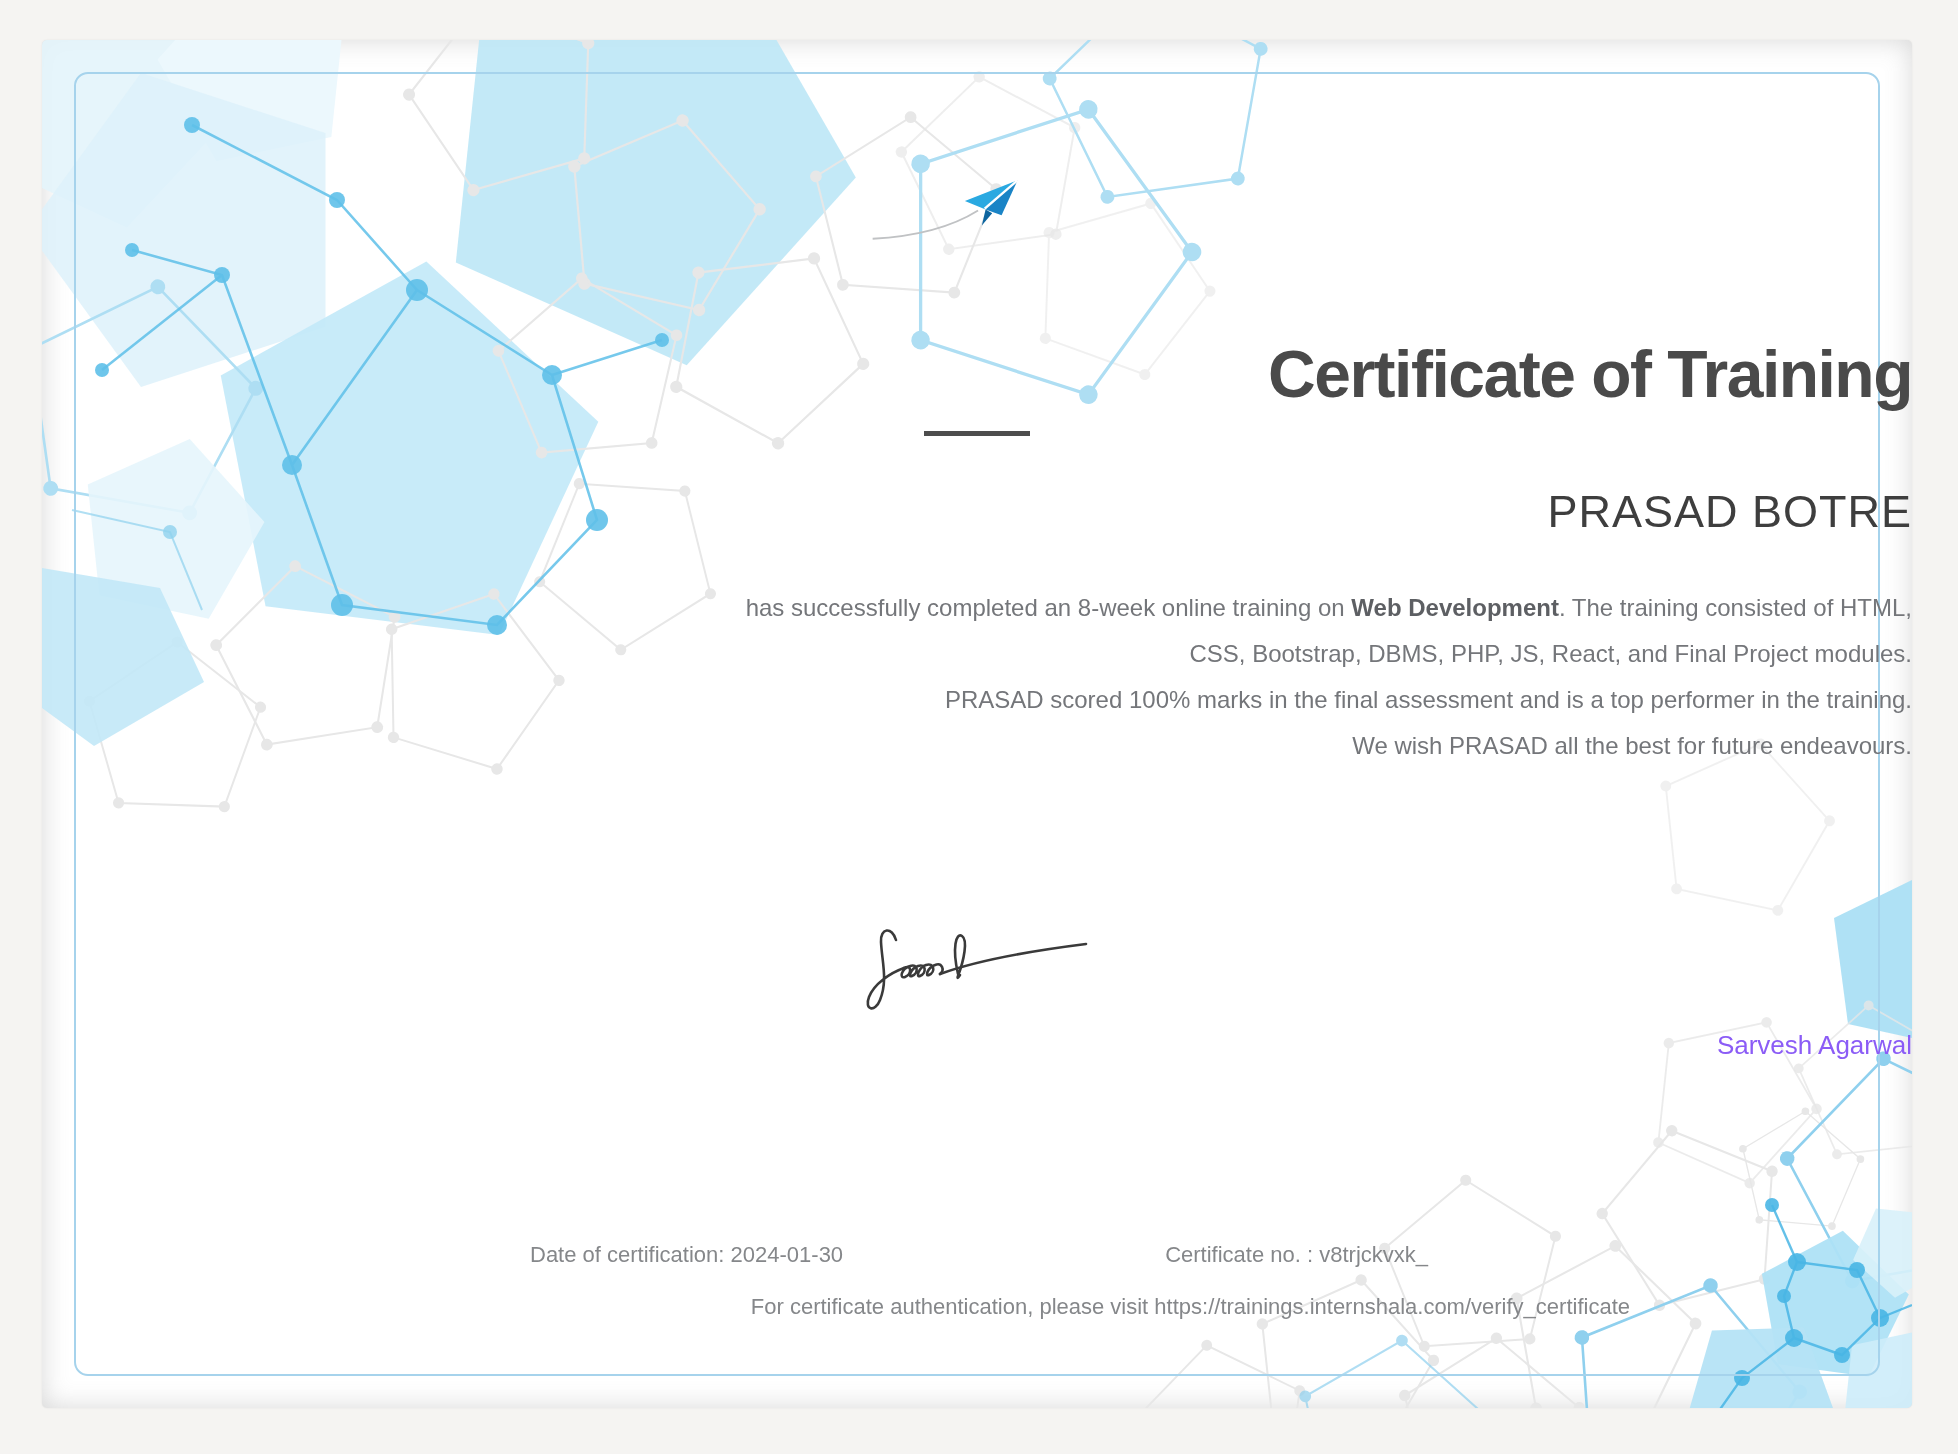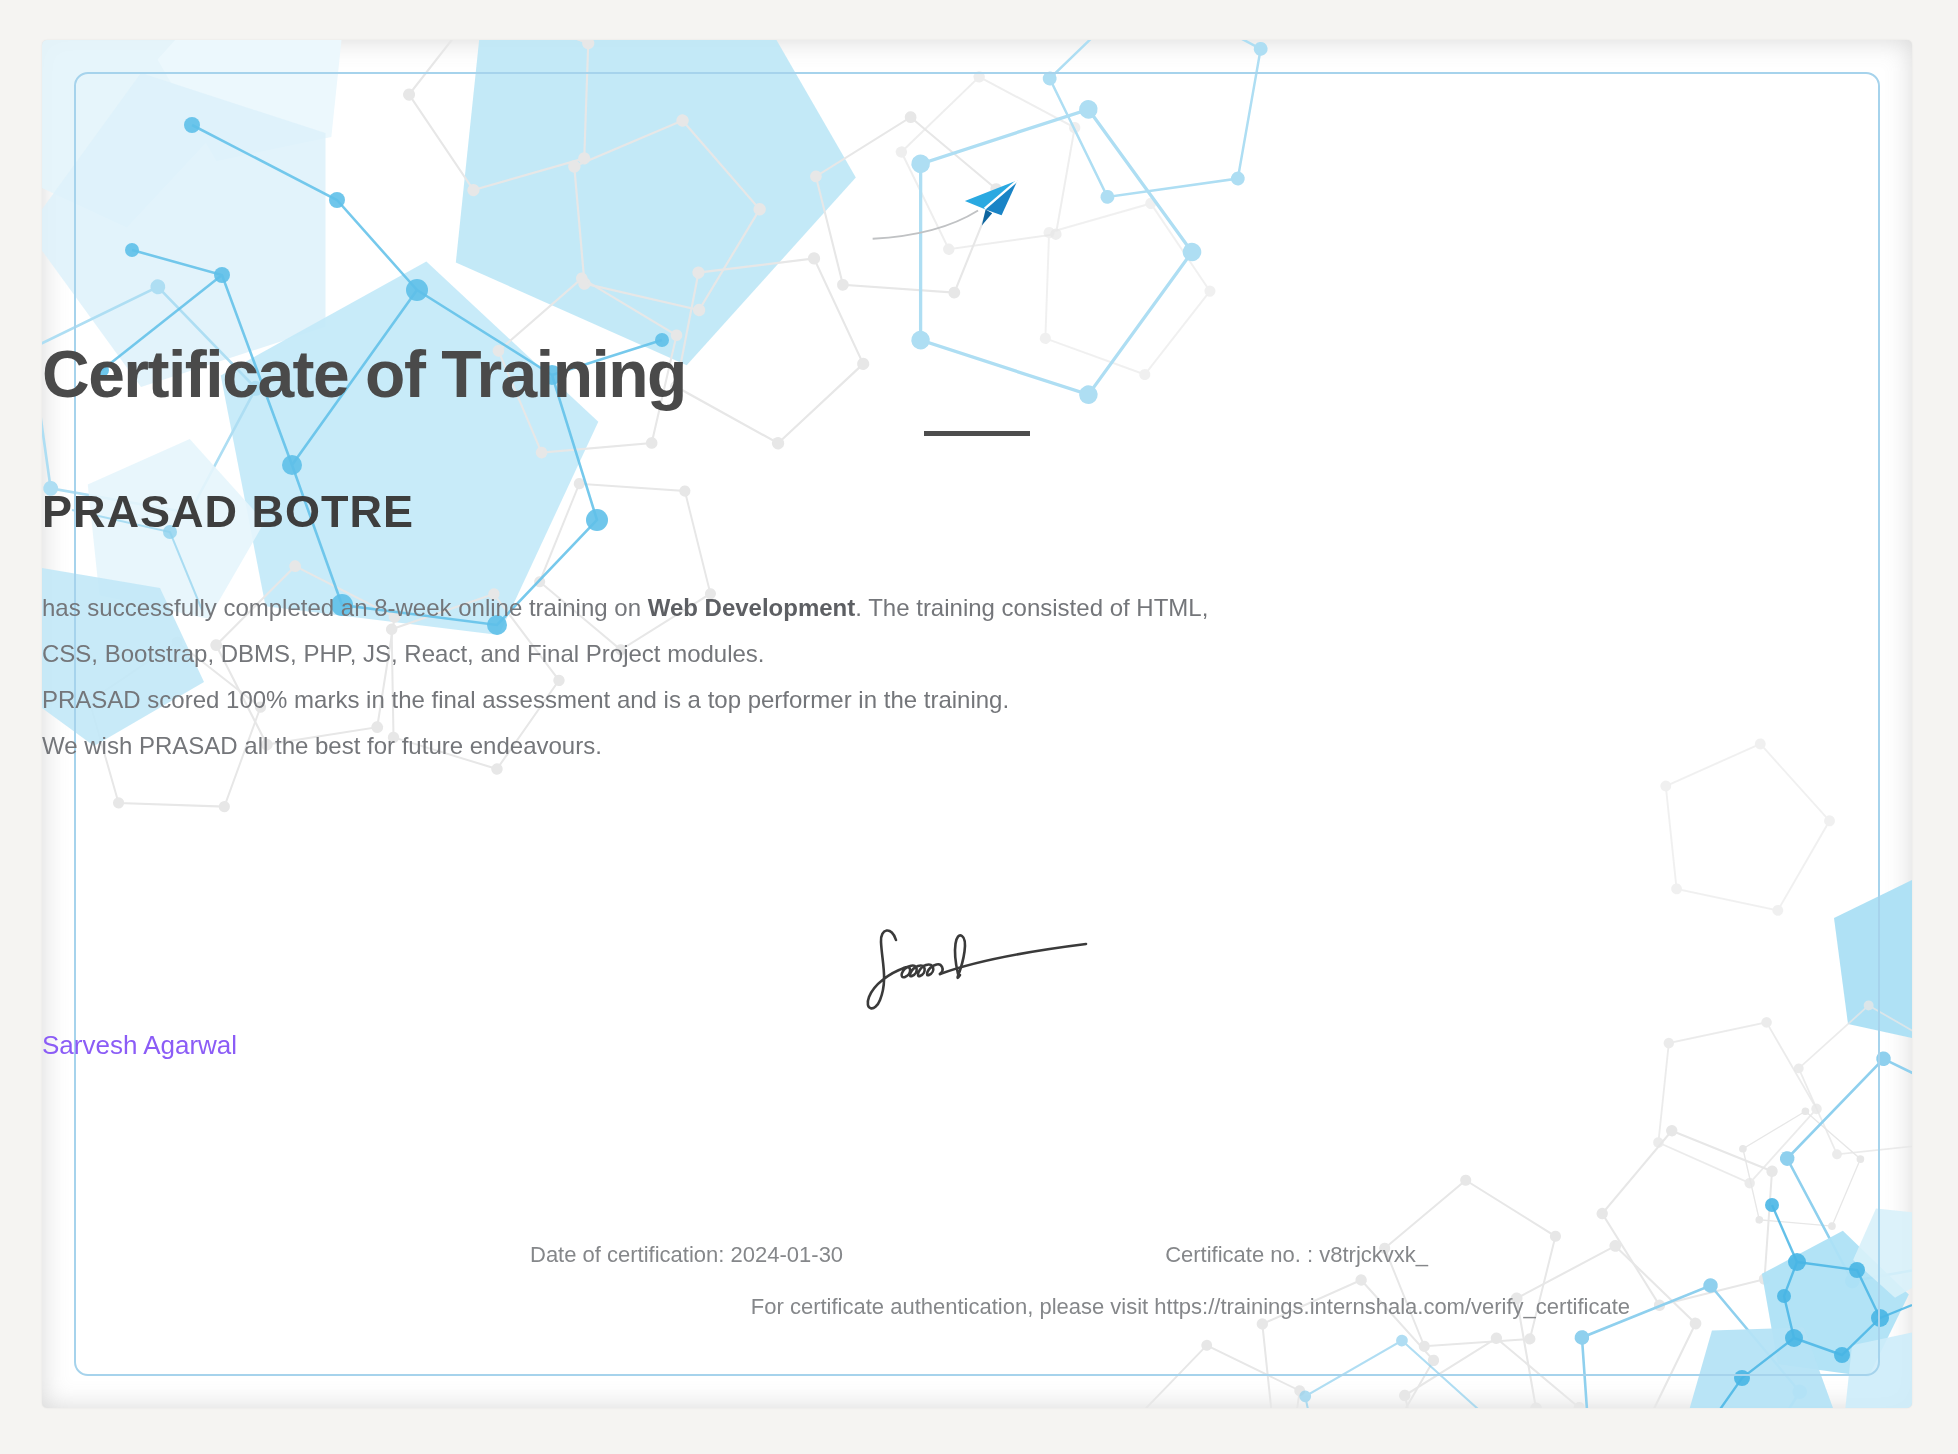--- a/index.html
+++ b/index.html
@@ -29,38 +29,38 @@
     box-shadow:inset 0 0 26px rgba(120,120,120,.30), 0 0 2px rgba(0,0,0,.08);
     overflow:hidden;
   }
   .deco{position:absolute;inset:0;pointer-events:none}
   .frame{
     position:absolute;inset:32px;
     border:2px solid var(--frame);
     border-radius:14px;
     pointer-events:none;
   }
-  .block{position:absolute;left:0;right:0;text-align:left}
+  .block{position:absolute;left:0;right:0;text-align:right}
   .logo-wrap{position:absolute;left:0;right:0;top:0;height:260px}
   .plane{position:absolute;left:calc(50% - 110px);top:134px;width:160px;height:72px}
   .logo-text{
     position:absolute;left:0;right:0;top:168px;text-align:center;
     font-size:35px;font-weight:bold;letter-spacing:.5px;white-space:pre;
   }
   .logo-intern{color:var(--brand-blue)}
   .logo-shala{color:var(--brand-dark)}
   .logo-trainings{color:var(--brand-gray);font-weight:normal;letter-spacing:1.5px}
   .title{
     top:296px;font-size:66px;font-weight:bold;color:var(--title);letter-spacing:-1.5px;
   }
   .divider{
     position:absolute;left:calc(50% - 53px);top:391px;width:106px;height:5px;background:#4d4d4d;
   }
   .name{
-    top:446px;font-size:45px;font-weight:bold;color:var(--name);letter-spacing:1px;
+    top:446px;font-size:45px;font-weight:normal;color:var(--name);letter-spacing:1px;
   }
   .body-text{
     top:545px;font-size:24px;line-height:46px;color:var(--body);
   }
   .body-text b{color:#5d5f63}
   .sig{position:absolute;left:calc(50% - 115px);top:878px;width:230px;height:100px}
   .sig-name{top:990px;font-size:26px;color:#8b5cf6}
   .sig-title{top:1032px;font-size:18px;color:#6d6f71;letter-spacing:1.6px}
   .meta{
     position:absolute;left:488px;width:898px;top:1202px;

